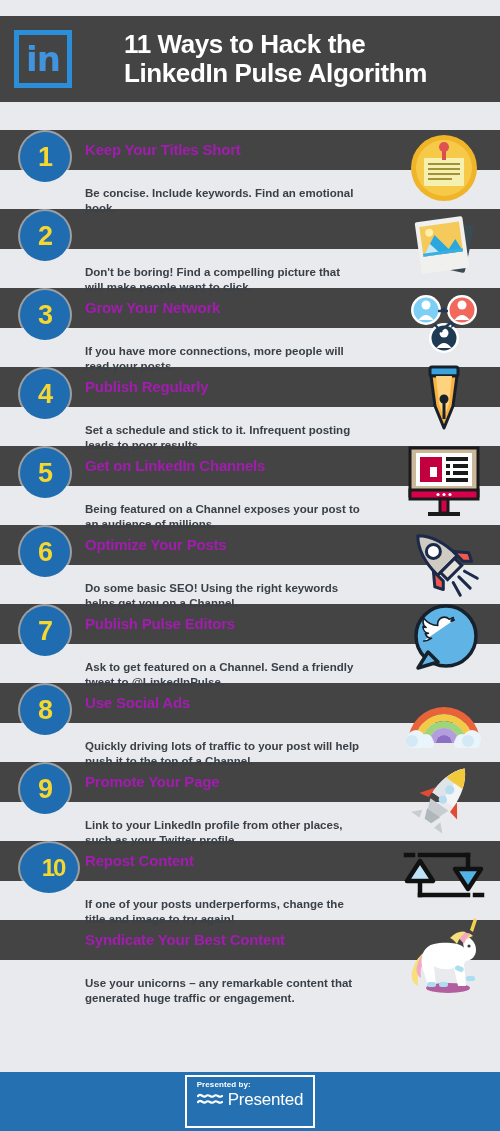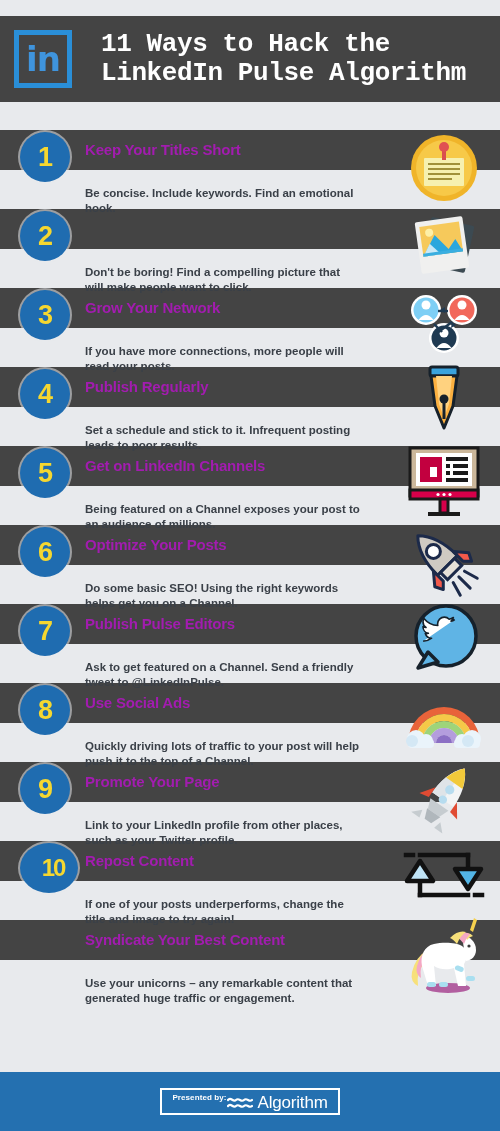--- a/index.html
+++ b/index.html
@@ -9,35 +9,35 @@
     font-family:"Liberation Sans","DejaVu Sans",sans-serif;
     overflow:hidden;
     position:relative;
   }
   .page{position:relative;width:500px;height:1131px;background:#e8eaed;overflow:hidden;}
 
   
   .header{
     position:absolute;left:0;top:16px;width:500px;height:86px;
     background:#444444;
-    display:flex;align-items:center;
+    display:flex;align-items:center;gap:46px;
   }
   .li-logo{
     width:58px;height:58px;margin-left:14px;flex:0 0 auto;
     border:5px solid #2a8fd8;box-sizing:border-box;
     position:relative;background:#444444;
   }
   .li-logo .li-text{
     position:absolute;left:0;right:0;top:50%;transform:translateY(-50%);
     text-align:center;color:#3f94dd;font-weight:bold;font-size:34px;
     line-height:1;letter-spacing:-1px;font-family:"DejaVu Sans",sans-serif;
   }
   .header-title{
-    margin-left:29px;color:#ffffff;font-weight:bold;
-    font-size:26px;line-height:1.12;letter-spacing:-0.4px;font-family:Liberation Mono, monospace;
+    margin-left:6px;color:#ffffff;font-weight:bold;
+    font-size:26px;line-height:1.12;letter-spacing:-0.4px;
   }
   .header-title .l2{display:block;}
 
   
   .tips{position:absolute;left:0;top:130px;width:500px;}
   .tip{position:relative;width:500px;height:79px;background:#e8eaed;}
   .tip .bar{
     position:absolute;left:0;top:0;width:500px;height:40px;background:#444444;
   }
   .tip .num{
@@ -63,22 +63,22 @@
     pointer-events:none;
   }
   .tip .art svg{display:block;width:100%;height:100%;}
 
   
   .footer{
     position:absolute;left:0;bottom:0;width:500px;height:59px;
     background:#2470b0;display:flex;align-items:center;justify-content:center;
   }
   .ws-box{
-    border:2px solid #ffffff;padding:4px 10px 2px 10px;
-    display:flex;flex-direction:row;align-items:flex-start;
+    border:2px solid #ffffff;padding:4px 10px 18px 10px;
+    display:flex;flex-direction:column;align-items:flex-start;
   }
   .ws-pre{color:#ffffff;font-size:8px;font-weight:bold;line-height:1.1;margin-bottom:1px;letter-spacing:0.1px;}
   .ws-row{display:flex;align-items:center;}
   .ws-wave{width:26px;height:16px;margin-right:5px;}
   .ws-name{color:#ffffff;font-size:17px;line-height:1;letter-spacing:-0.2px;}
 </style>
 </head>
 <body>
 
 <div class="page">
@@ -348,18 +348,18 @@
   <div class="footer">
     <div class="ws-box">
       <div class="ws-pre">Presented by:</div>
       <div class="ws-row">
         <span class="ws-wave">
           <svg viewBox="0 0 26 16" xmlns="http://www.w3.org/2000/svg">
             <path d="M1 5 C4 1, 6 8, 9 5 C12 2, 14 8, 17 5 C20 2, 22 8, 25 5" fill="none" stroke="#ffffff" stroke-width="2.2" stroke-linecap="round"></path>
             <path d="M1 11 C4 7, 6 14, 9 11 C12 8, 14 14, 17 11 C20 8, 22 14, 25 11" fill="none" stroke="#ffffff" stroke-width="2.2" stroke-linecap="round"></path>
           </svg>
         </span>
-        <span class="ws-name">Algorithm</span>
+        <span class="ws-name">Presented</span>
       </div>
     </div>
   </div>
 
 </div>
 
 </body></html>

